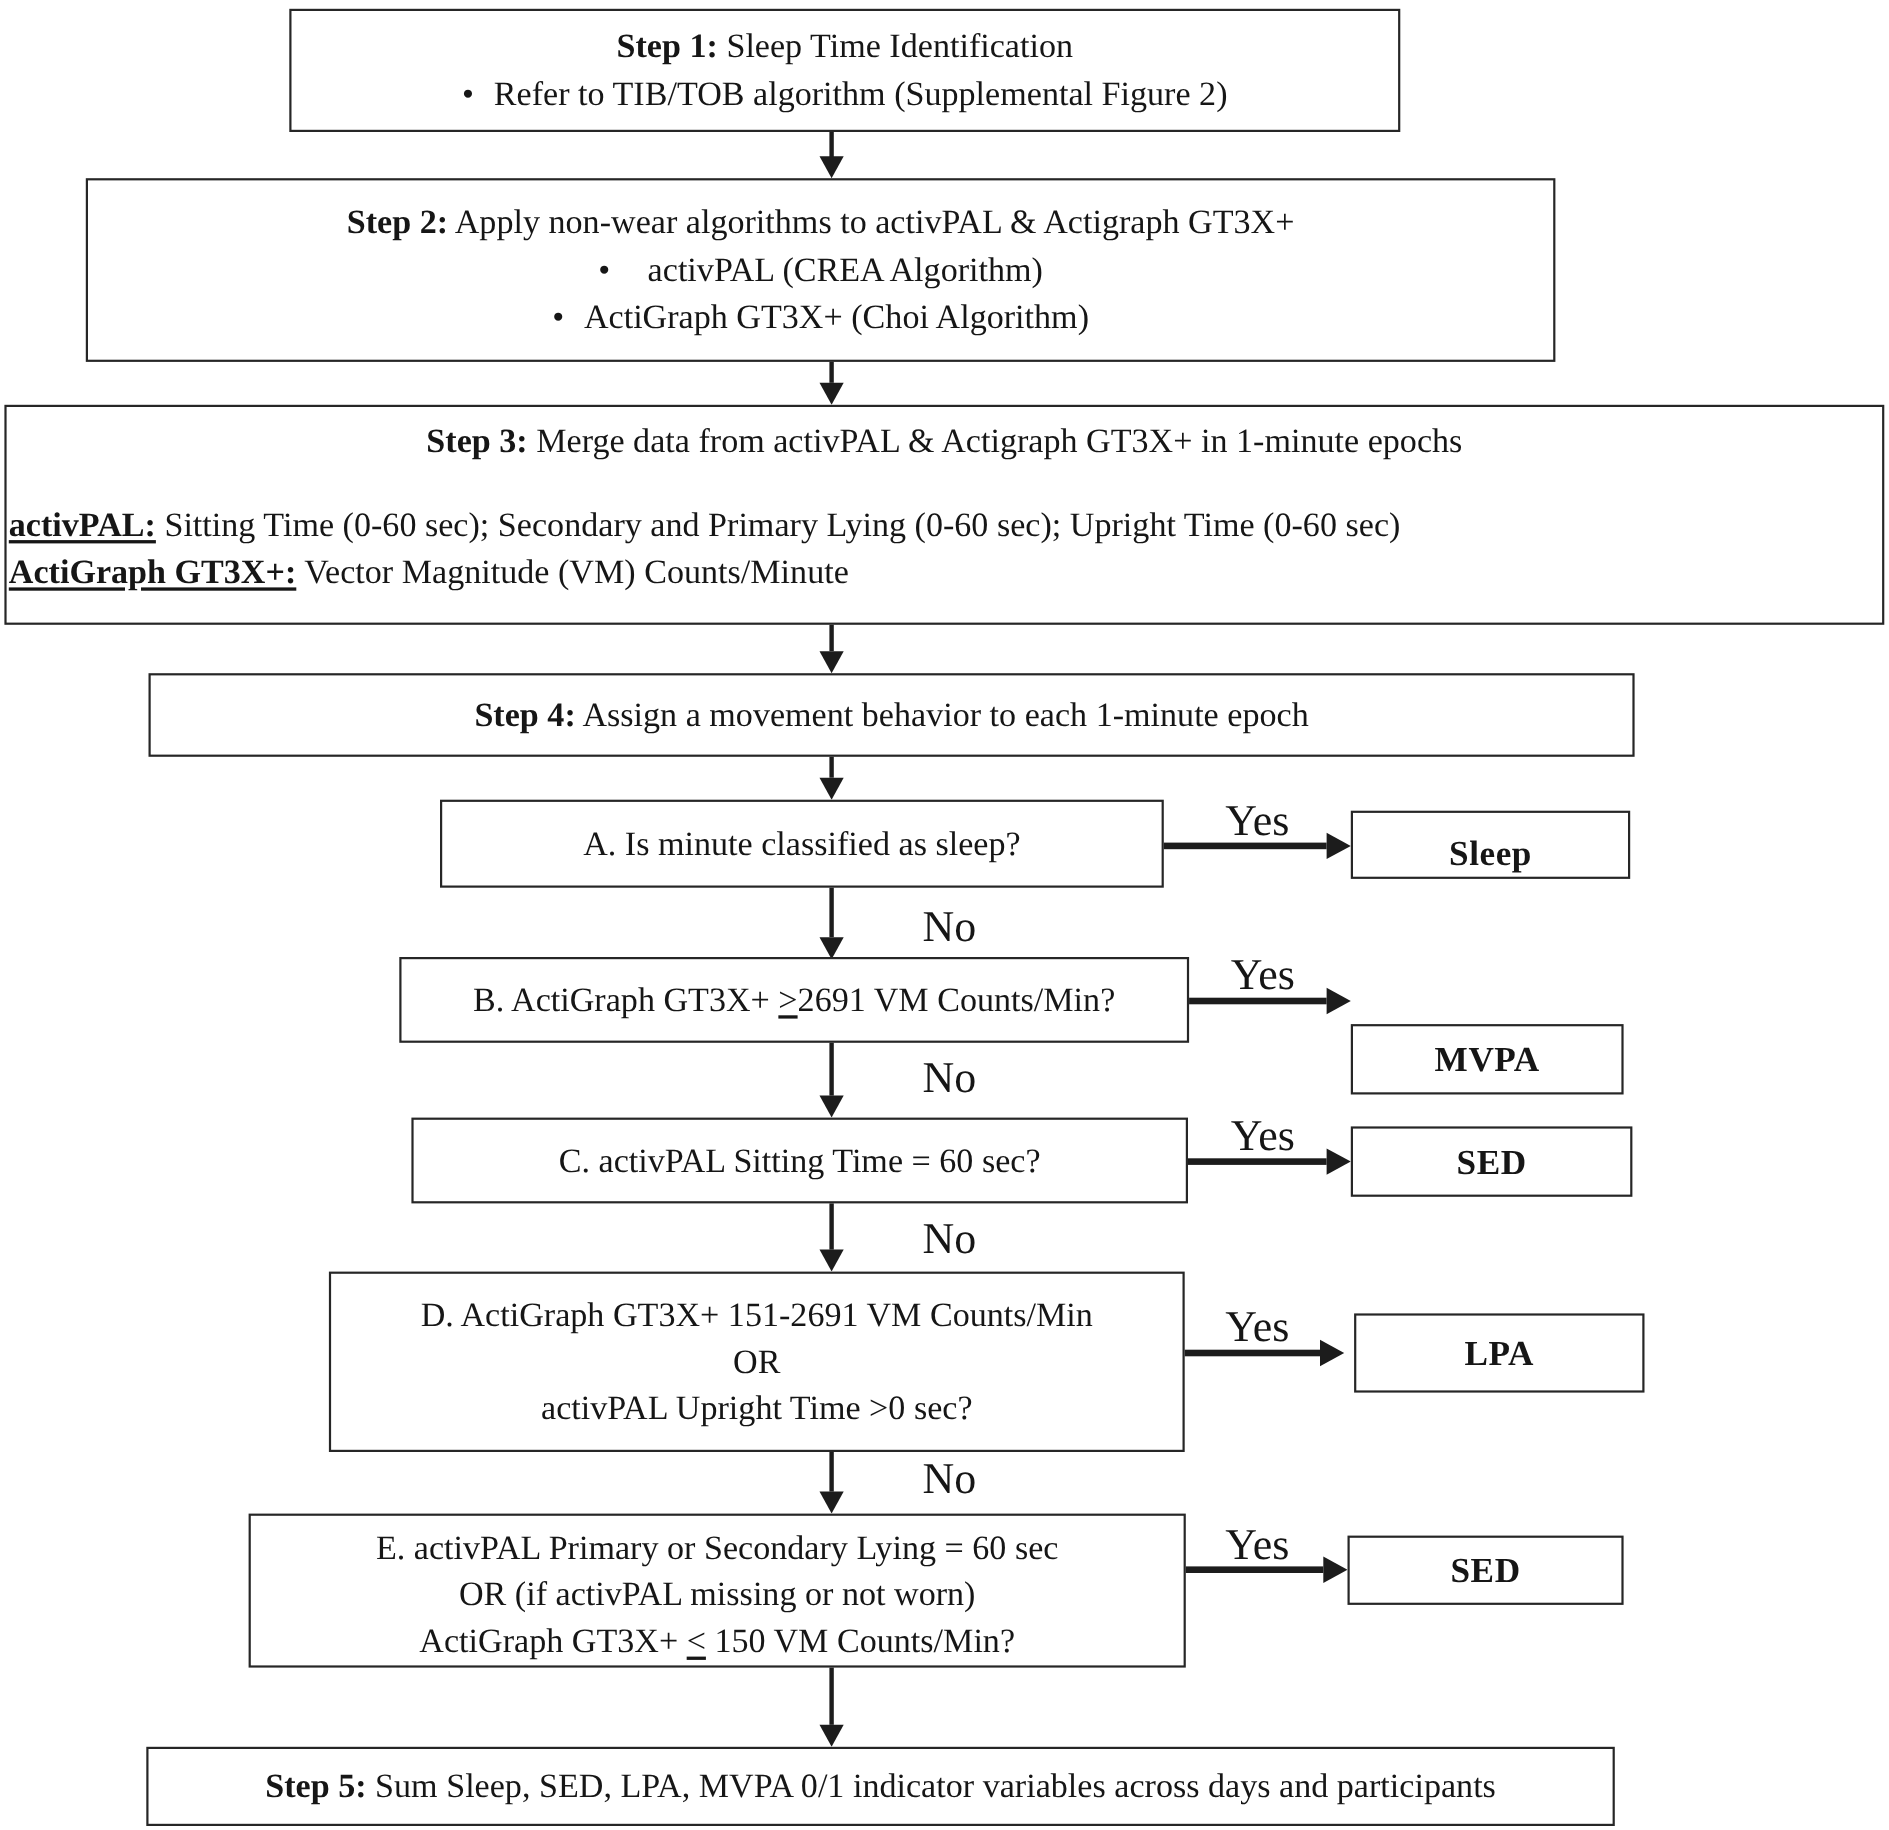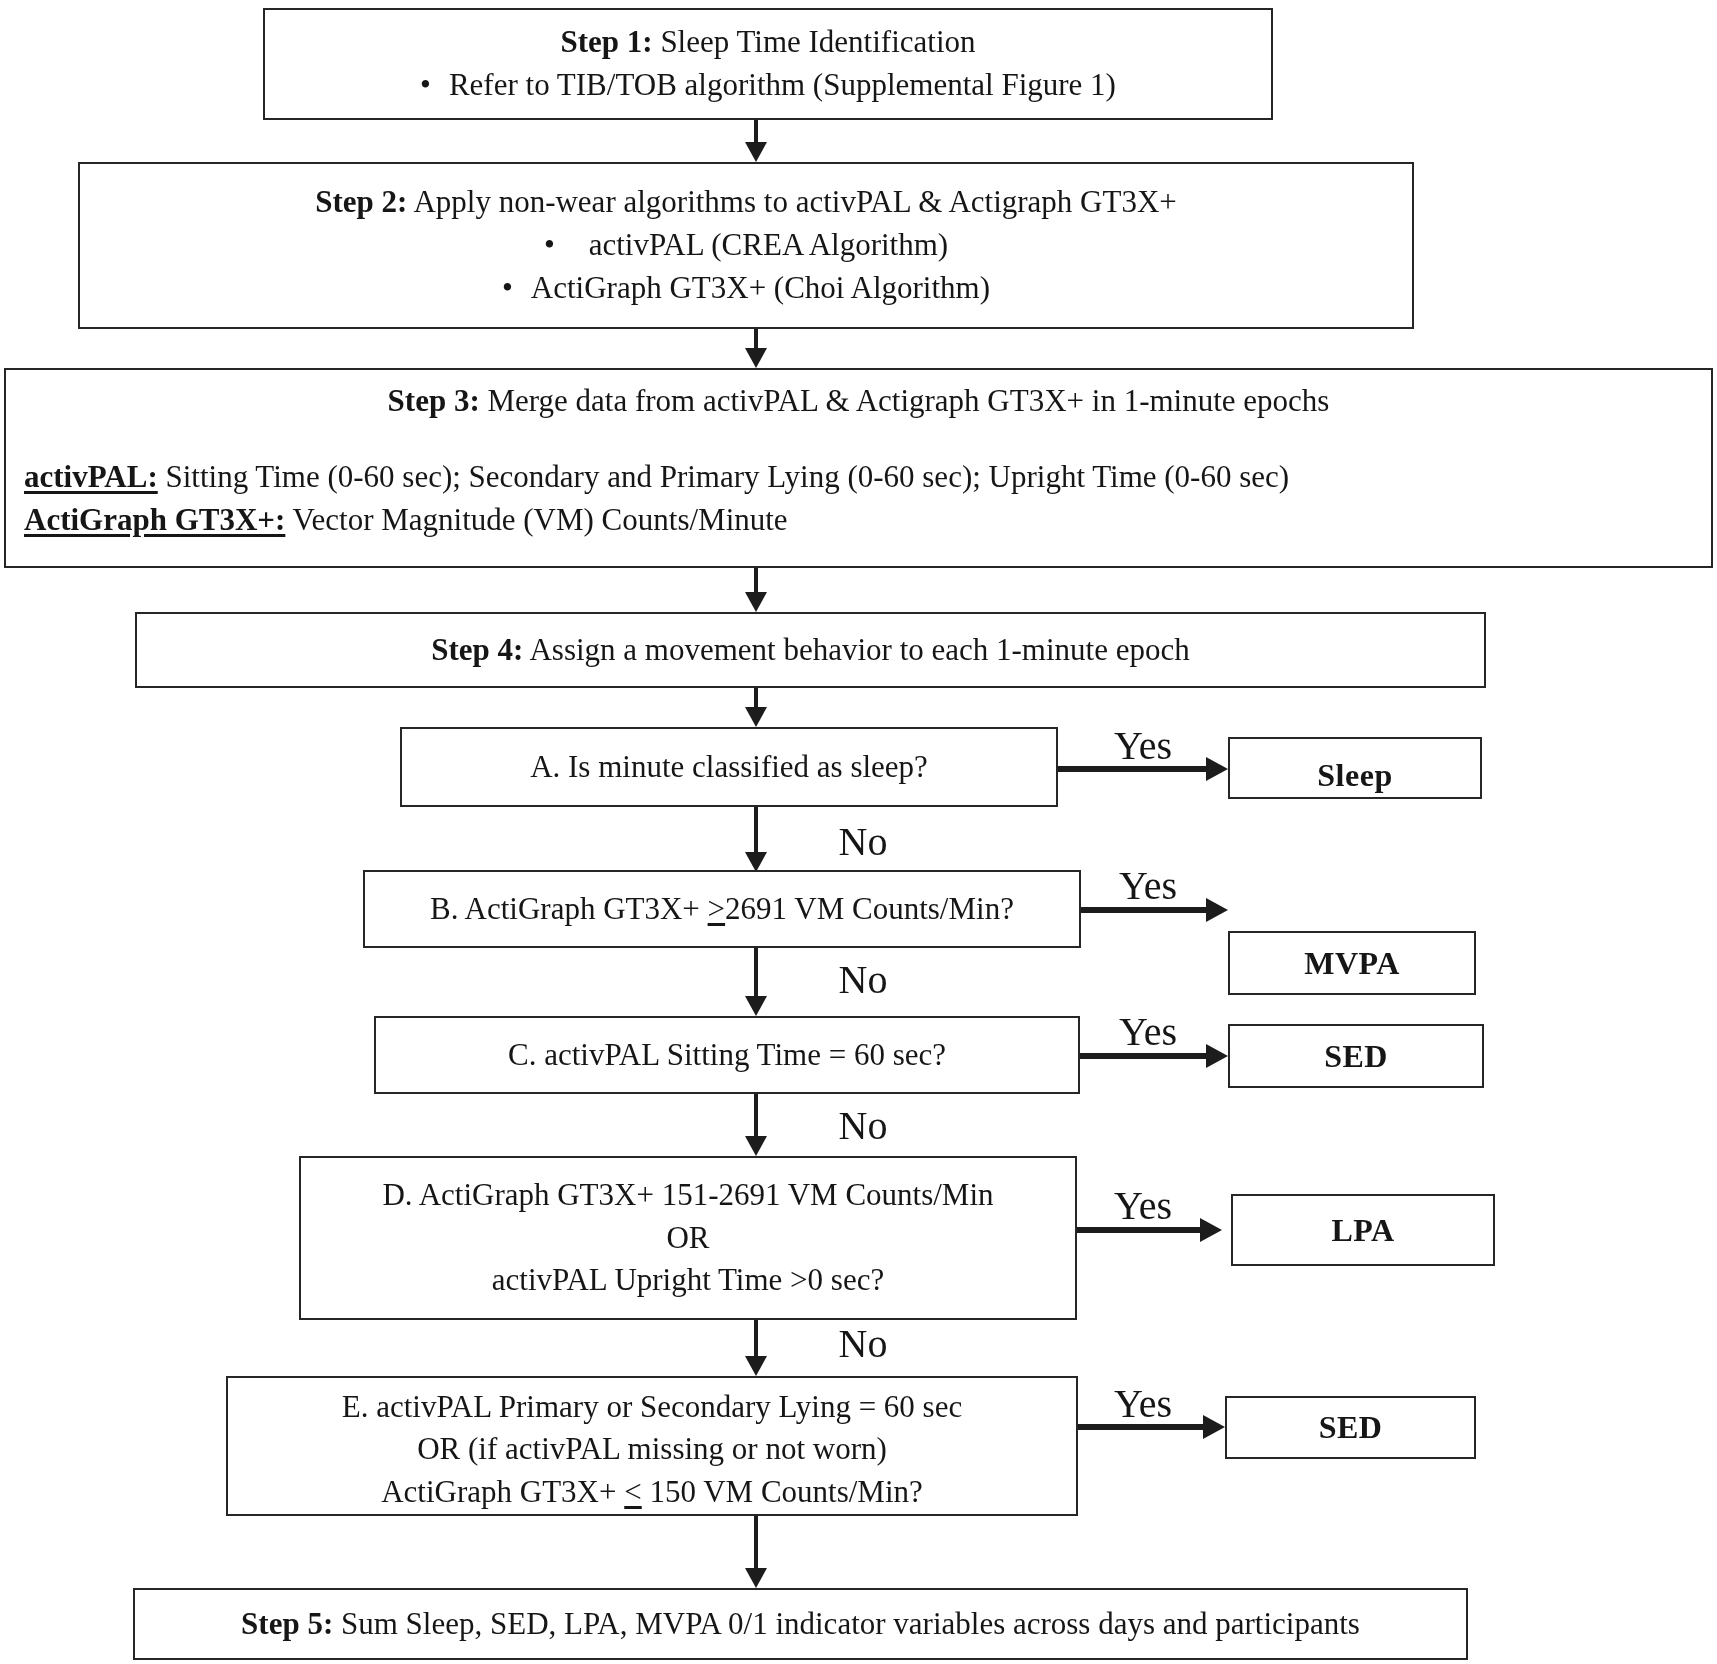--- a/index.html
+++ b/index.html
@@ -19,32 +19,32 @@
   .bullet.wide{margin-right:34px;}
   .outcome{font-weight:bold;font-size:32px;letter-spacing:0.5px;}
   .lbl{position:absolute;font-size:40px;text-align:center;}
   .vline{position:absolute;width:4px;background:#1c1c1c;}
   .vhead{position:absolute;width:0;height:0;border-left:11px solid transparent;
          border-right:11px solid transparent;border-top:20px solid #1c1c1c;}
   .hline{position:absolute;height:6px;background:#1c1c1c;}
   .hhead{position:absolute;width:0;height:0;border-top:12px solid transparent;
          border-bottom:12px solid transparent;border-left:22px solid #1c1c1c;}
   .s3-title{width:100%;text-align:center;margin-top:10px;}
-  .s3-bottom{width:100%;text-align:left;padding:0 10px 24px 18px;box-sizing:border-box;margin-top:auto;}
+  .s3-bottom{width:100%;text-align:left;padding:0 10px 24px 2px;box-sizing:border-box;margin-top:auto;}
 </style>
 </head>
 <body>
 
 <div class="canvas">
 
   <div class="box" style="left:263px;top:8px;width:1010px;height:112px;">
     <div><span class="b">Step 1:</span><span> Sleep Time Identification</span></div>
     <div class="row">
         <span class="bullet">•</span>
-        <span>Refer to TIB/TOB algorithm (Supplemental Figure 1)</span>
+        <span>Refer to TIB/TOB algorithm (Supplemental Figure 2)</span>
       </div>
   </div>
 
   <div class="vline" style="left:754px;top:120px;height:24px;"></div>
   <div class="vhead" style="left:745px;top:142px;"></div>
 
   <div class="box" style="left:78px;top:162px;width:1336px;height:167px;">
     <div><span class="b">Step 2:</span><span> Apply non-wear algorithms to activPAL &amp; Actigraph GT3X+</span></div>
     <div class="row">
         <span class="bullet wide">•</span>

